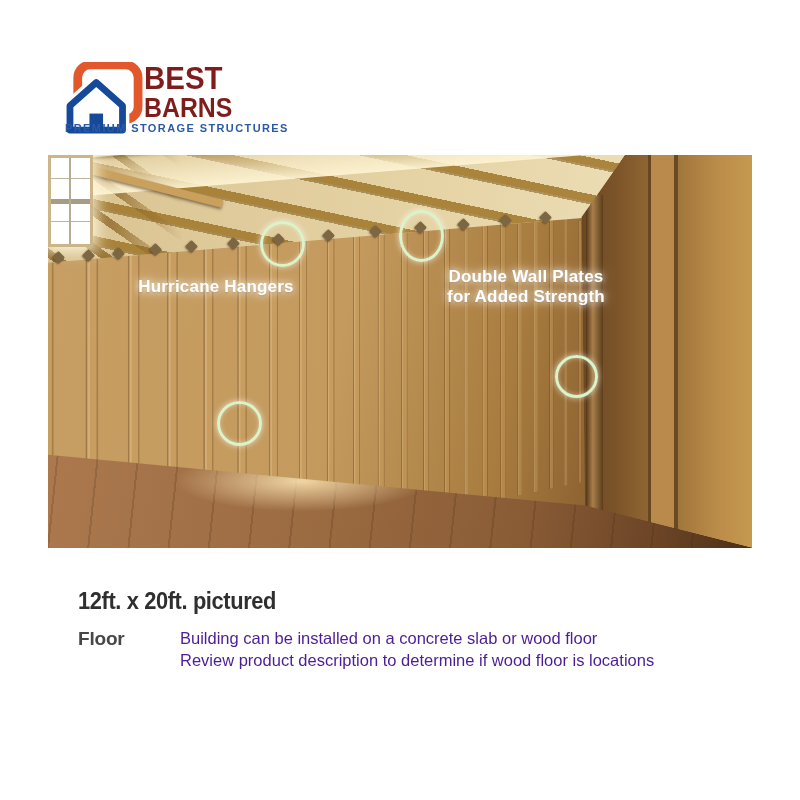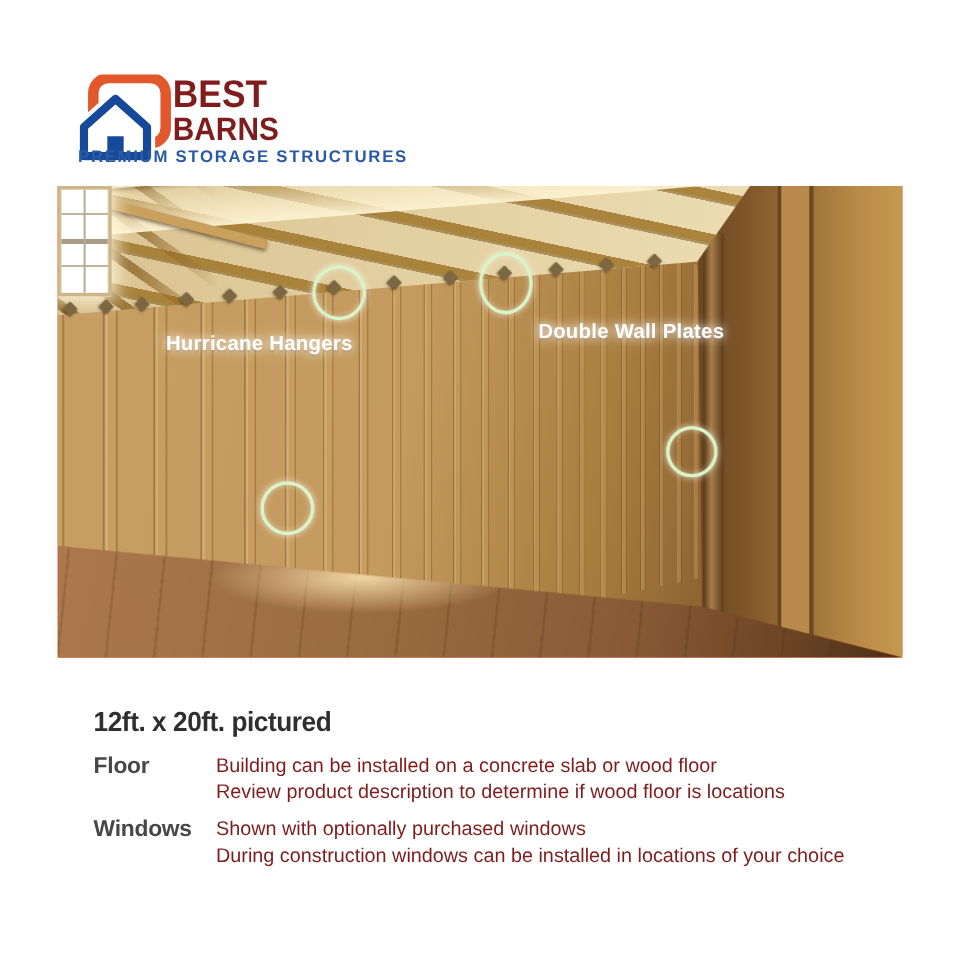--- a/index.html
+++ b/index.html
@@ -10,27 +10,27 @@
   }
 
   
   .logo { position:absolute; left:64px; top:60px; width:190px; height:78px; }
   .logo-icon { position:absolute; left:0; top:2px; width:82px; height:72px; }
   .logo-text { position:absolute; left:80px; top:2px; color:#7f1d1d; line-height:1; }
   .logo-best  { font-size:32px; font-weight:800; letter-spacing:0px; transform:scaleX(.92); transform-origin:left top; }
   .logo-barns { font-size:27px; font-weight:800; letter-spacing:0px; transform:scaleX(.92); transform-origin:left top; margin-top:1px; }
   .logo-tagline {
     position:absolute; left:1px; top:62px; width:220px;
-    color:#2b5aa5; font-size:14px; font-weight:bold; letter-spacing:1.4px; white-space:nowrap;
+    color:#2b5aa5; font-size:11px; font-weight:bold; letter-spacing:1.4px; white-space:nowrap;
   }
 
   
   .photo {
     position:absolute; left:48px; top:155px; width:704px; height:393px;
-    background:#c2410c; overflow:hidden;
+    background:#000000; overflow:hidden;
   }
   .photo > div { position:absolute; inset:0; }
 
   .ceiling {
     clip-path:polygon(0 0, 82% 0, 75.9% 16%, 0 27.4%);
     background:
       repeating-linear-gradient(192deg, rgba(164,123,48,.9) 0 8px, rgba(120,88,30,.55) 8px 10px, rgba(0,0,0,0) 10px 36px),
       linear-gradient(90deg, #d9c291 0%, #e6d4a6 55%, #f0e2bd 100%);
   }
   .ceiling-left {
@@ -128,21 +128,21 @@
   }
 
   
   .details { position:absolute; left:78px; top:588px; width:700px; color:#3e3e3e; }
   .details-heading {
     font-size:23px; font-weight:800; color:#2f2f2f; letter-spacing:-.4px;
     transform:scaleX(.95); transform-origin:left top; margin-bottom:13px; white-space:nowrap;
   }
   .detail-row { display:flex; margin-bottom:9px; }
   .detail-term { width:102px; flex:0 0 102px; font-size:19px; font-weight:bold; color:#474747; letter-spacing:-.2px; }
-  .detail-lines { font-size:16.5px; line-height:1.33; color:#7f1d1d; }
+  .detail-lines { font-size:16.5px; line-height:1.33; color:#4c1d95; }
 </style>
 </head>
 <body>
 
 <div class="page">
 
   <div class="logo">
     <svg class="logo-icon" viewBox="0 0 84 74" aria-hidden="true">
       <rect x="14" y="3" width="62" height="56" rx="13" fill="none" stroke="#e2572b" stroke-width="9"></rect>
       <path d="M6 70 L6 45 L33 21 L60 45 L60 70 Z" fill="#ffffff" stroke="#ffffff" stroke-width="14" stroke-linejoin="round"></path>
@@ -194,36 +194,30 @@
     <span class="hanger" style="left:493px;top:58px;"></span>
 
     <div class="ann-circle" style="left:212px;top:66px;width:45px;height:46px;"></div>
     <div class="ann-circle" style="left:351px;top:55px;width:45px;height:52px;"></div>
     <div class="ann-circle" style="left:507px;top:200px;width:43px;height:43px;"></div>
     <div class="ann-circle" style="left:169px;top:246px;width:45px;height:45px;"></div>
 
     <div class="ann-label" style="left:168px;top:122px;">Hurricane Hangers</div>
     <div class="ann-label" style="left:478px;top:112px;">
       <div>Double Wall Plates</div>
+      <div>for Added Strength</div>
     </div>
   </div>
 
   <div class="details">
     <div class="details-heading">12ft. x 20ft. pictured</div>
 
     <div class="detail-row">
       <div class="detail-term">Floor</div>
       <div class="detail-lines">
         <div>Building can be installed on a concrete slab or wood floor</div>
         <div>Review product description to determine if wood floor is locations</div>
       </div>
     </div>
 
-    <div class="detail-row">
-      <div class="detail-term">Windows</div>
-      <div class="detail-lines">
-        <div>Shown with optionally purchased windows</div>
-        <div>During construction windows can be installed in locations of your choice</div>
-      </div>
-    </div>
   </div>
 
 </div>
 
 </body></html>

